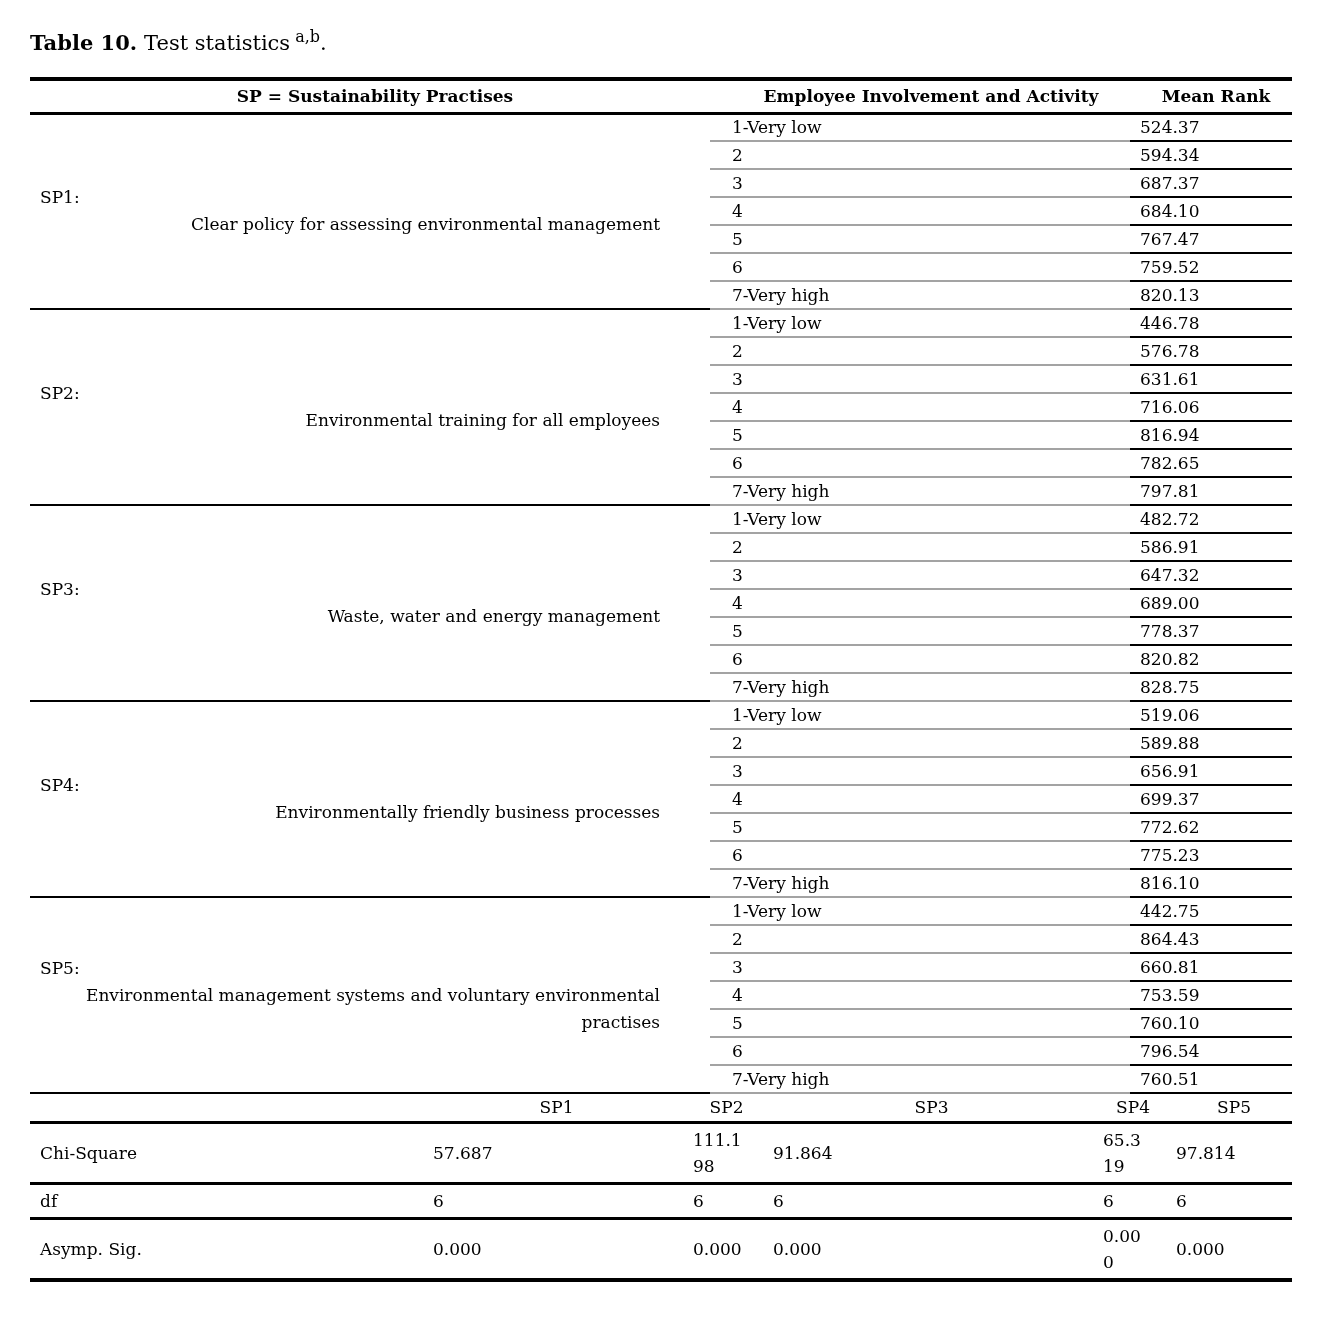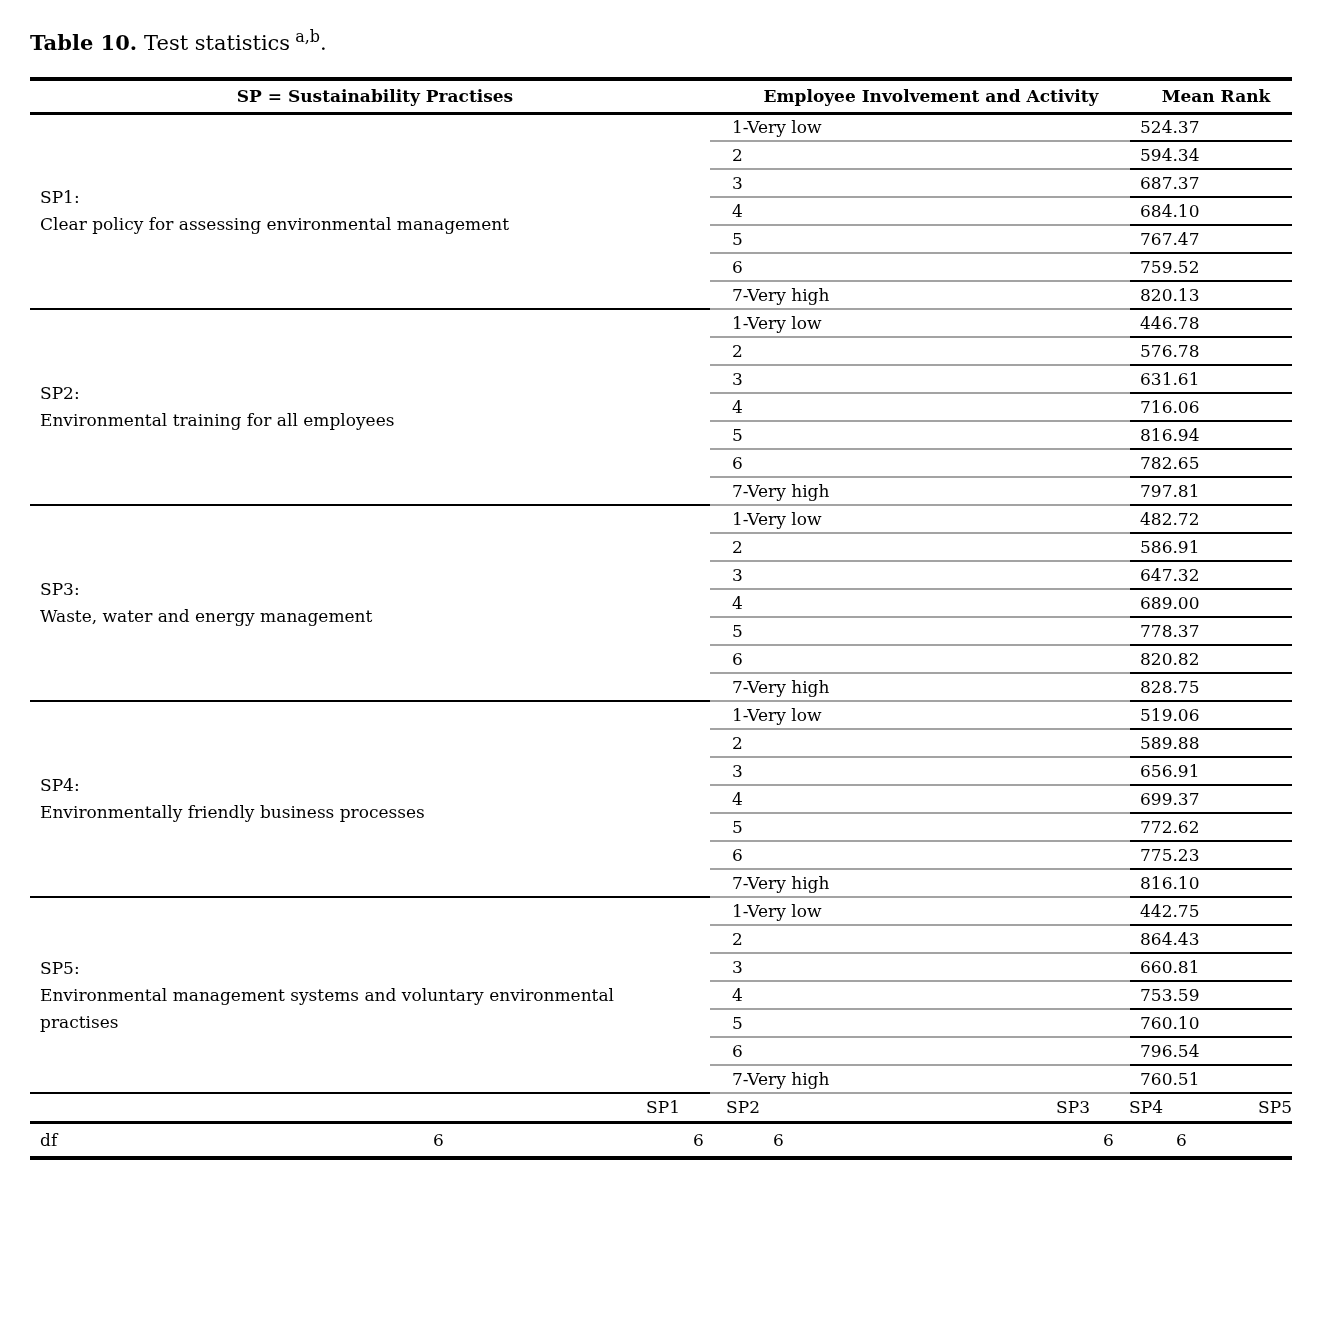--- a/index.html
+++ b/index.html
@@ -24,26 +24,26 @@
     height: 34px; border-bottom: 3px solid #000;
   }
   .main-table th.col-desc  { width: 680px; padding-left: 10px; }
   .main-table th.col-level { width: 420px; padding-left: 22px; }
   .main-table th.col-rank  { padding-left: 10px; }
   .main-table td { height: 28px; vertical-align: middle; line-height: 25px; }
   .main-table td.level { padding-left: 22px; border-bottom: 2px solid #a3a3a3; }
   .main-table td.rank  { padding-left: 10px; border-bottom: 2px solid #000; }
   .main-table td.desc  { padding-left: 10px; vertical-align: middle; border-bottom: 2px solid #000; }
   .sp-code, .sp-desc { line-height: 27px; }
-  .sp-desc { max-width: 620px; }
+  .sp-desc { max-width: 620px; text-align: right; }
 
   
   .stats-table { font-size: 17px; border-bottom: 4px solid #000; }
   .stats-table th {
-    font-weight: normal; text-align: right; vertical-align: middle;
+    font-weight: normal; text-align: center; vertical-align: middle;
     height: 28px; border-bottom: 3px solid #000;
   }
   .stats-table td {
     vertical-align: middle; height: 28px; padding-top: 3px; padding-bottom: 3px;
     border-bottom: 3px solid #000; line-height: 26px;
   }
   .stats-table tbody tr:last-child td { border-bottom: none; }
   .stats-table .c-label { width: 390px; }
   .stats-table .c-sp1 { width: 260px; }
   .stats-table .c-sp2 { width: 80px; }
@@ -253,34 +253,70 @@
         <th class="lab"></th>
       <th class="val">SP1</th>
           <th class="val">SP2</th>
           <th class="val">SP3</th>
           <th class="val">SP4</th>
           <th class="val">SP5</th>
         </tr>
     </thead>
     <tbody id="stats-body">
         <tr>
+          <td class="lab">Chi-Square</td>
+          <td class="val">
+            <div>57.687</div>
+          </td>
+          <td class="val">
+            <div class="w56">111.198</div>
+          </td>
+          <td class="val">
+            <div>91.864</div>
+          </td>
+          <td class="val">
+            <div class="w44">65.319</div>
+          </td>
+          <td class="val">
+            <div>97.814</div>
+          </td>
+        </tr>
+        <tr>
           <td class="lab">df</td>
           <td class="val">
             <div>6</div>
           </td>
           <td class="val">
             <div class="w56">6</div>
           </td>
           <td class="val">
             <div>6</div>
           </td>
           <td class="val">
             <div class="w44">6</div>
           </td>
           <td class="val">
             <div>6</div>
+          </td>
+        </tr>
+        <tr>
+          <td class="lab">Asymp. Sig.</td>
+          <td class="val">
+            <div>0.000</div>
+          </td>
+          <td class="val">
+            <div class="w56">0.000</div>
+          </td>
+          <td class="val">
+            <div>0.000</div>
+          </td>
+          <td class="val">
+            <div class="w44">0.000</div>
+          </td>
+          <td class="val">
+            <div>0.000</div>
           </td>
         </tr>
       </tbody>
   </table>
 
 
 </div>
 
 </body></html>

